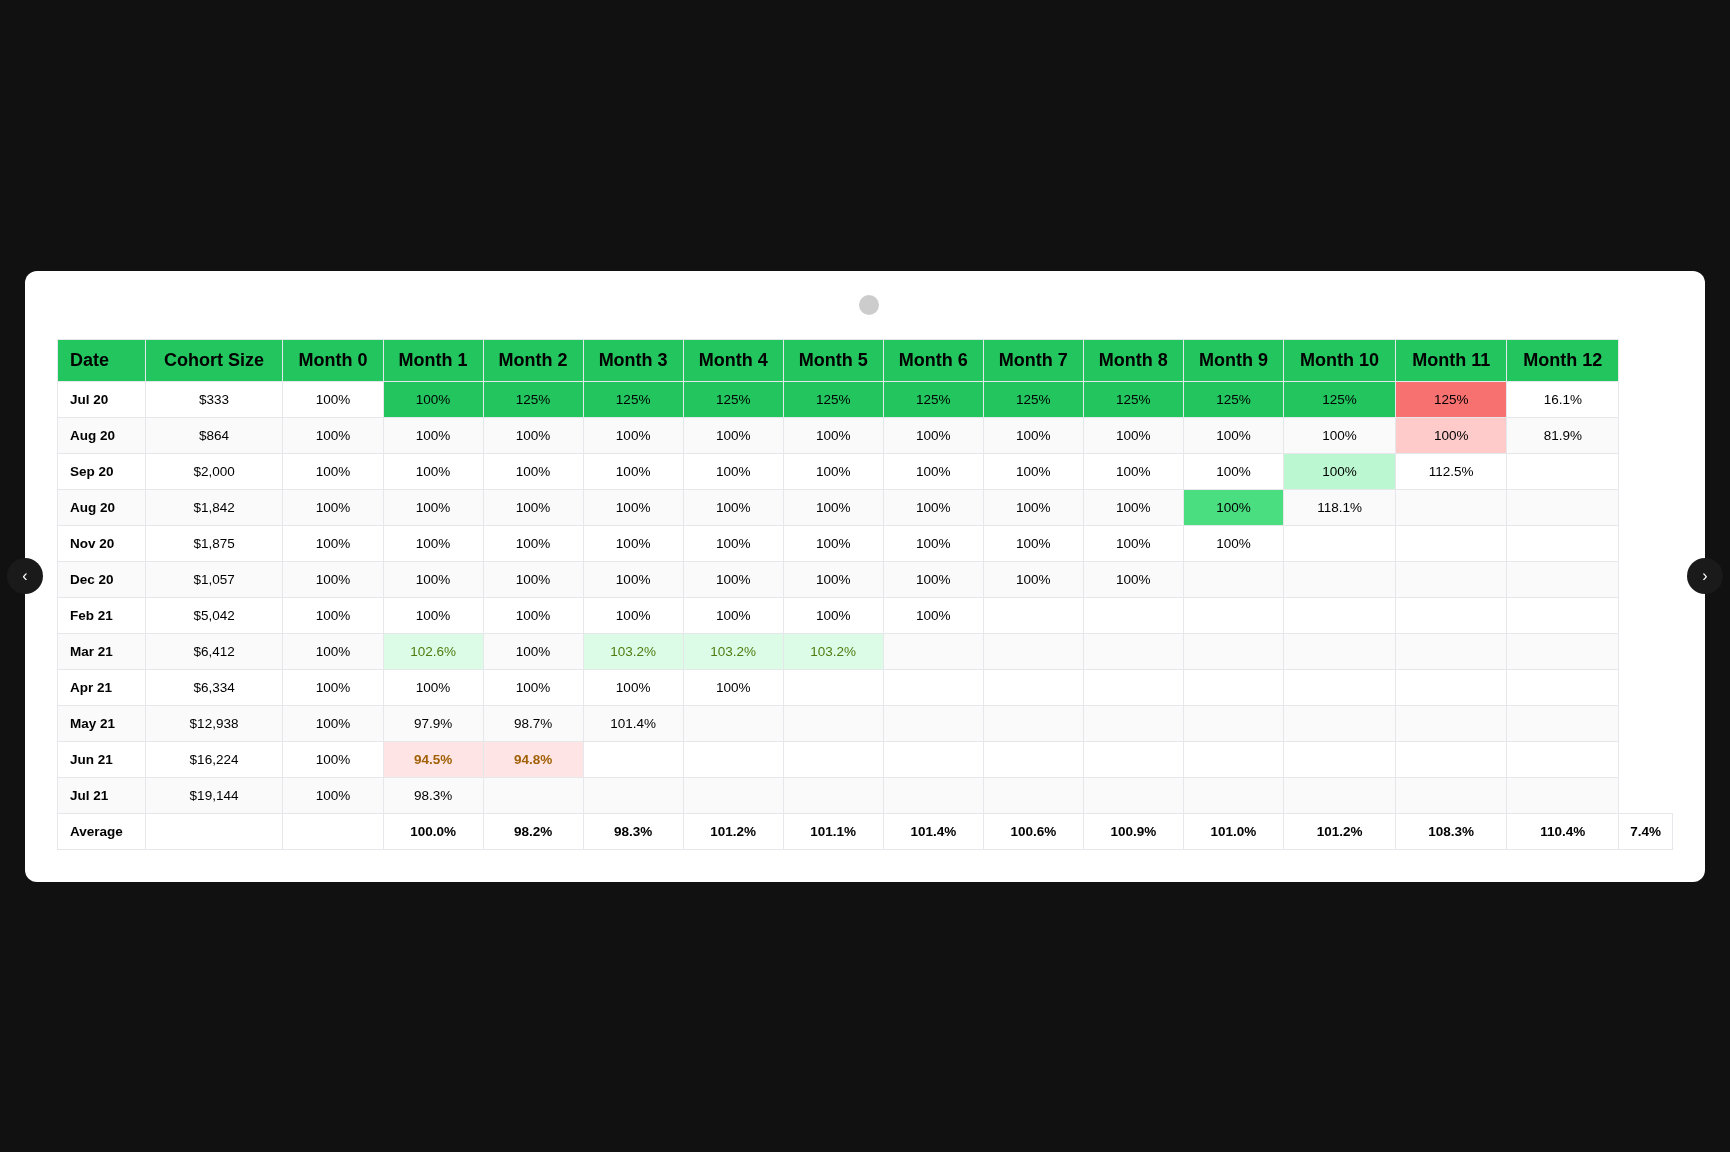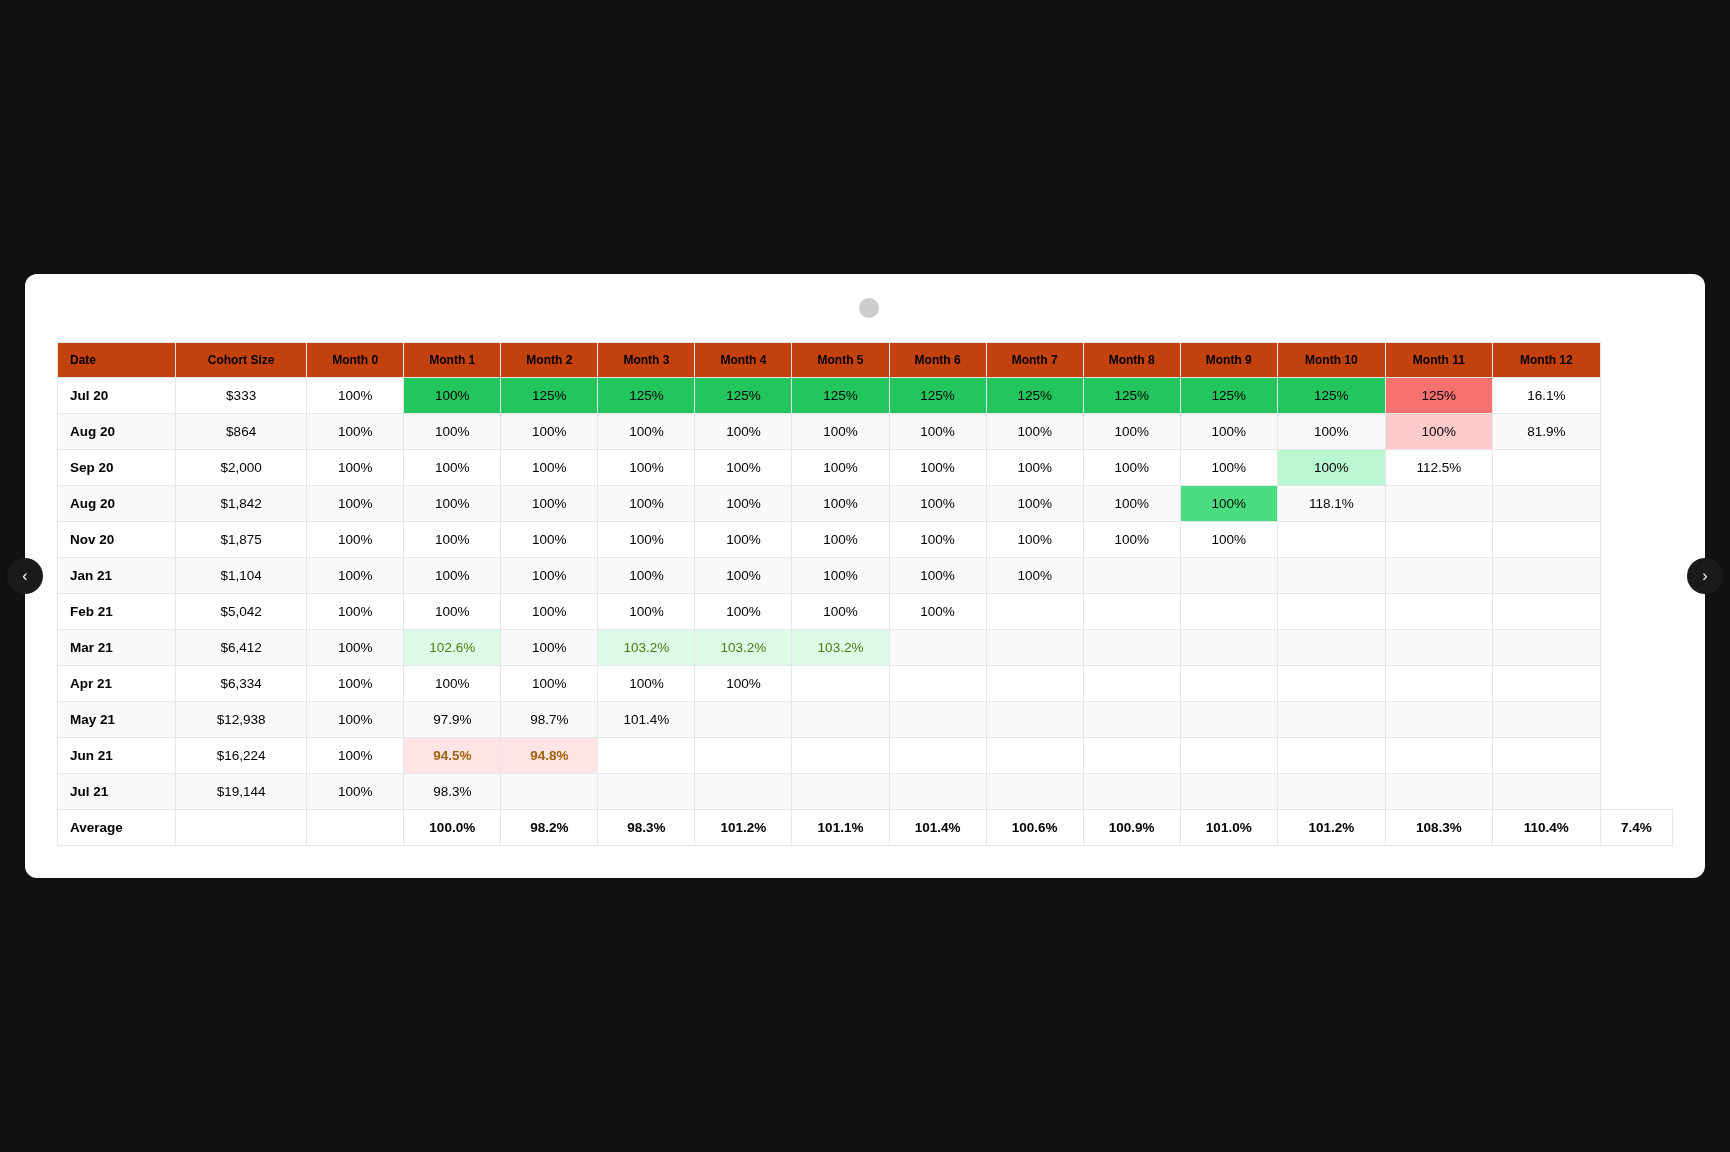--- a/index.html
+++ b/index.html
@@ -47,22 +47,22 @@
       font-size: 13.5px;
     }
     th, td {
       border: 1px solid #e5e7eb;
       text-align: center;
       padding: 10px 6px;
       white-space: nowrap;
     }
     thead th {
       font-weight: 700;
-      background: #c2410c;
-      font-size: 12px;
+      background: #22c55e;
+      font-size: 18px;
     }
     tbody tr:nth-child(even) td {
       background: #fafafa;
     }
     tbody tr:nth-child(odd) td {
       background: #fff;
     }
     td.date-col, th.date-col {
       text-align: left;
       padding-left: 12px;
@@ -216,31 +216,31 @@
           <td>100%</td>
           <td>100%</td>
           <td>100%</td>
           <td>100%</td>
           <td>100%</td>
           <td></td>
           <td></td>
           <td></td>
         </tr>
         <tr>
-          <td class="date-col">Jan 21</td>
-          <td class="size-col">$1,104</td>
-          <td>100%</td>
-          <td>100%</td>
-          <td>100%</td>
-          <td>100%</td>
-          <td>100%</td>
-          <td>100%</td>
-          <td>100%</td>
-          <td>100%</td>
-          <td></td>
+          <td class="date-col">Dec 20</td>
+          <td class="size-col">$1,057</td>
+          <td>100%</td>
+          <td>100%</td>
+          <td>100%</td>
+          <td>100%</td>
+          <td>100%</td>
+          <td>100%</td>
+          <td>100%</td>
+          <td>100%</td>
+          <td>100%</td>
           <td></td>
           <td></td>
           <td></td>
           <td></td>
         </tr>
         <tr>
           <td class="date-col">Feb 21</td>
           <td class="size-col">$5,042</td>
           <td>100%</td>
           <td>100%</td>

